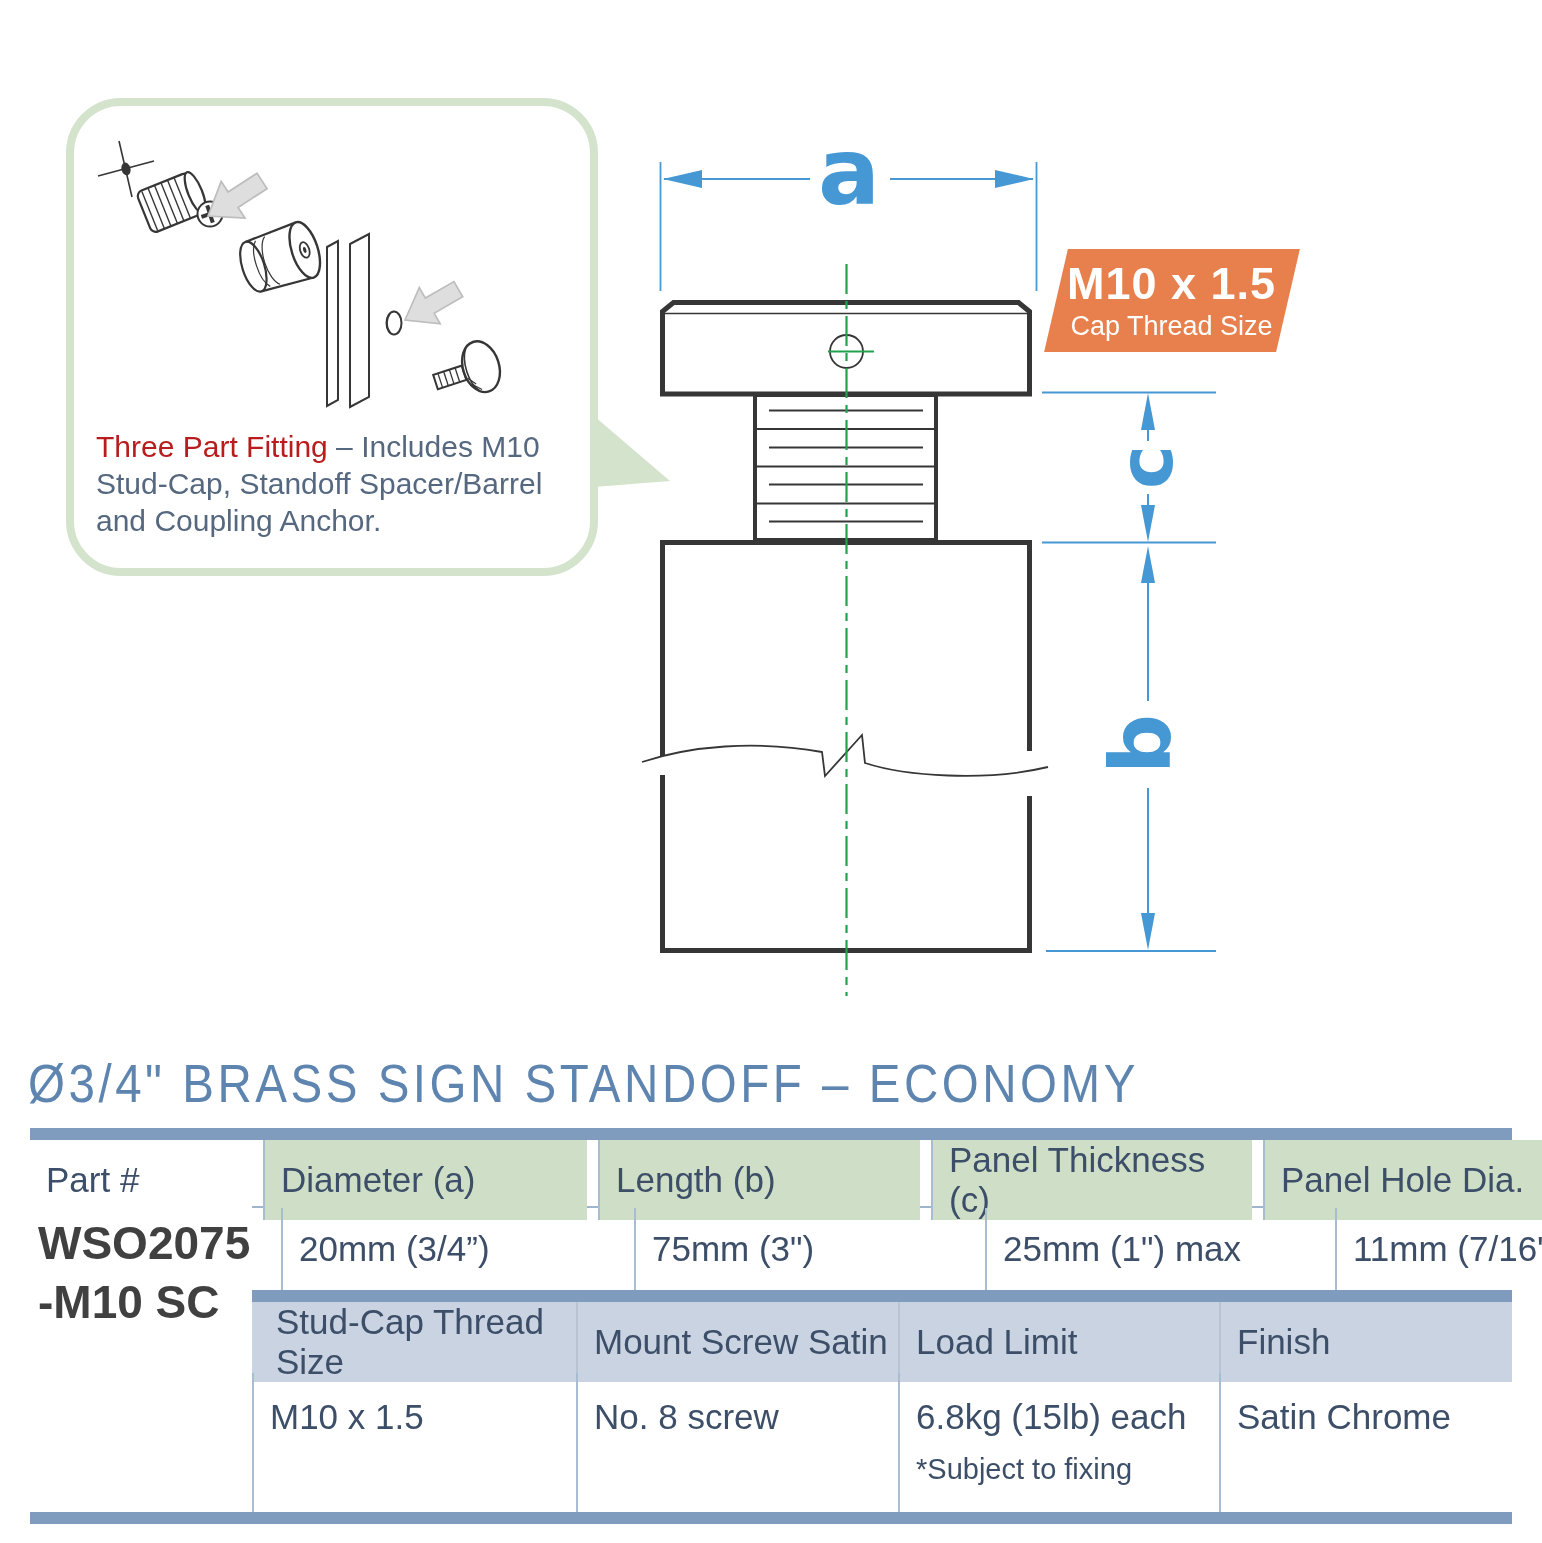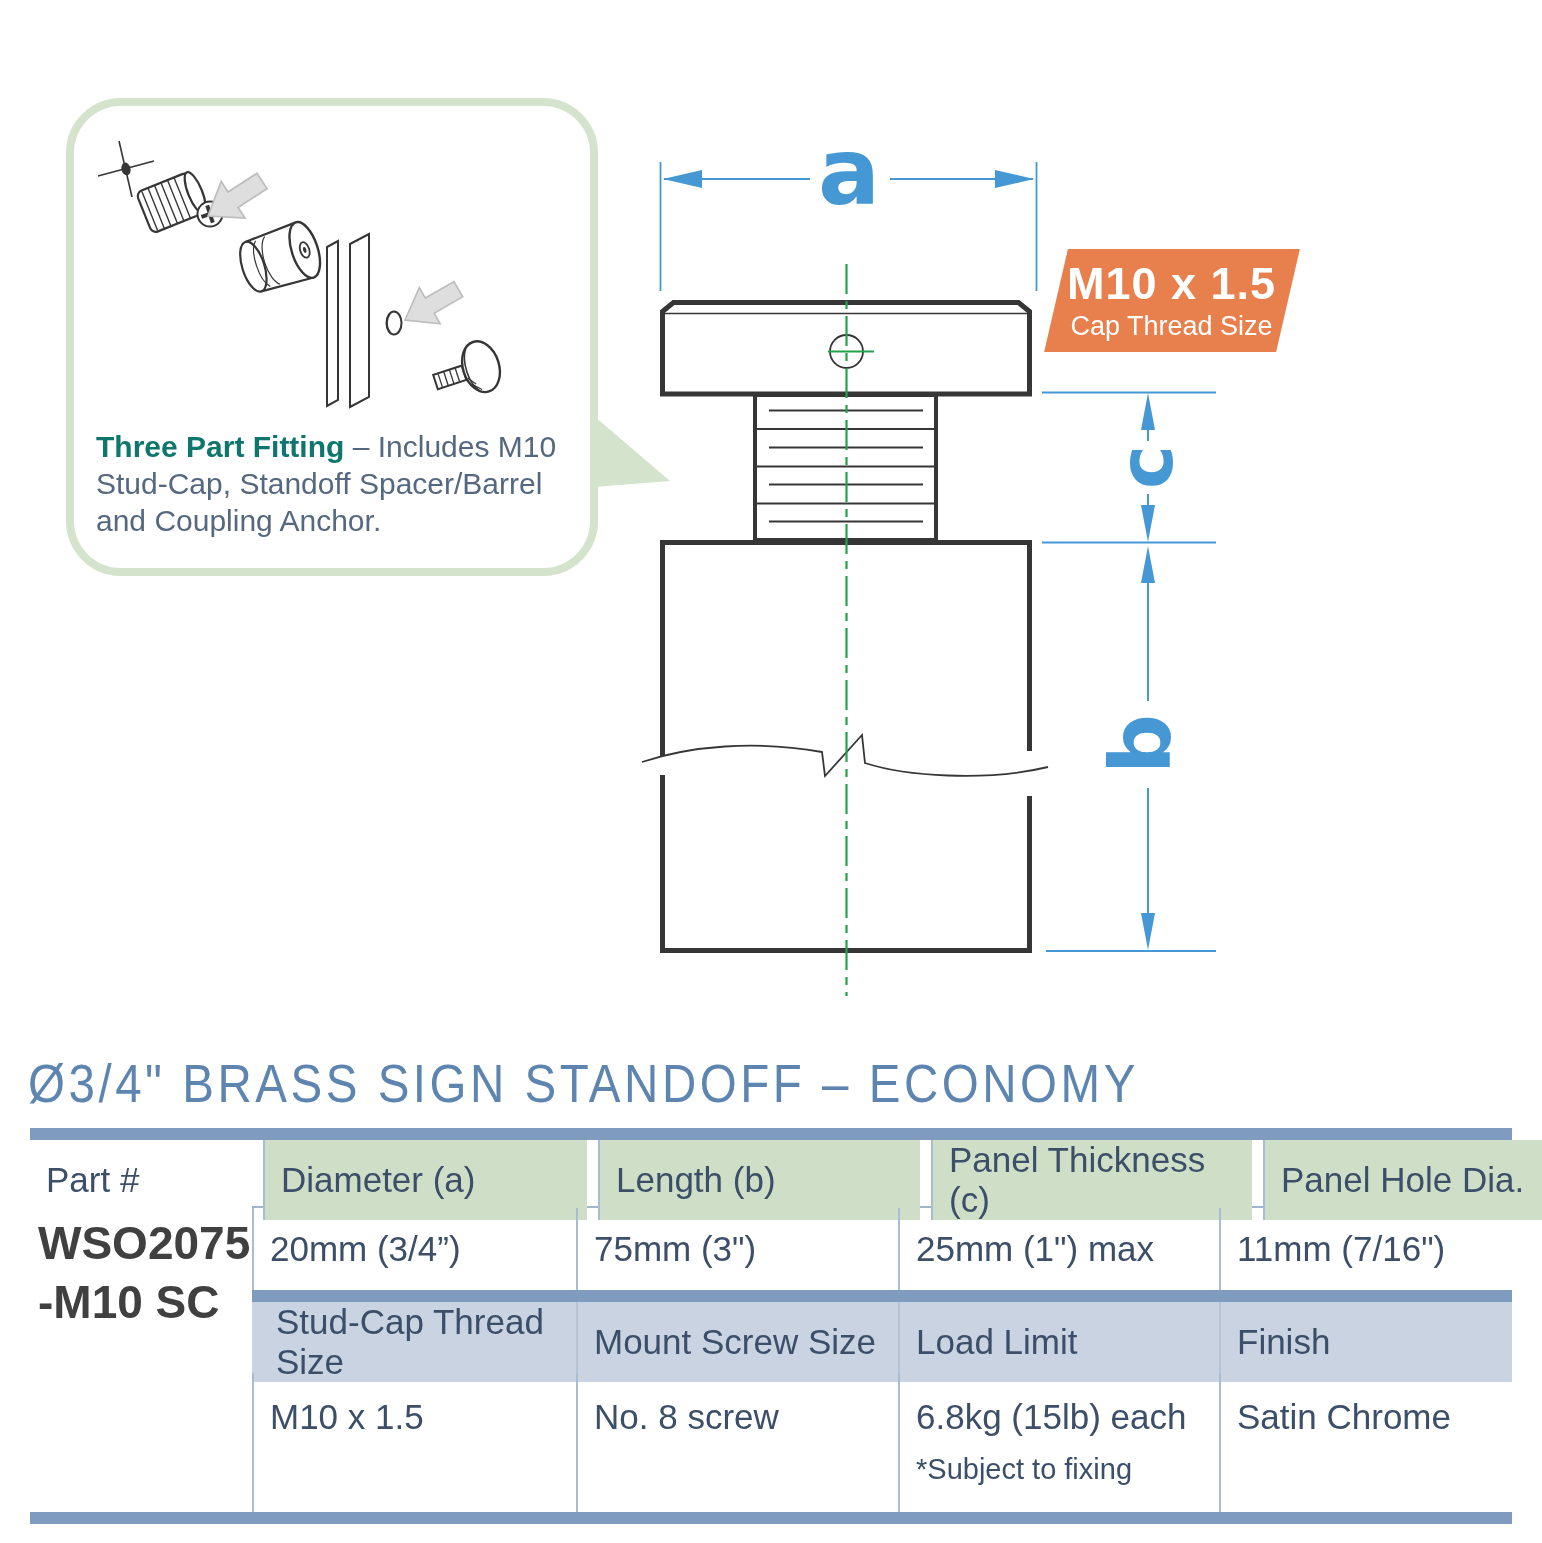--- a/index.html
+++ b/index.html
@@ -4,21 +4,21 @@
 <style>
   html,body{margin:0;padding:0;background:#fff;}
   body{width:1542px;height:1543px;position:relative;overflow:hidden;
        font-family:"Liberation Sans", sans-serif;color:#3c4e68;}
 
   
   .callout-box{position:absolute;left:66px;top:98px;width:532px;height:478px;
     box-sizing:border-box;border:8px solid #d4e3cc;border-radius:55px;background:#fff;z-index:1;}
   .callout-text{position:absolute;left:96px;top:428px;width:500px;z-index:3;
     font-size:30px;line-height:37px;color:#55687f;}
-  .callout-text .ct-bold{font-weight:bold;color:#0f766e;}
+  .callout-text .ct-bold{font-weight:normal;color:#b91c1c;}
 
   
   svg.art{position:absolute;left:0;top:0;z-index:2;pointer-events:none;}
 
   
   .dim{position:absolute;z-index:3;color:#4598d4;font-family:"DejaVu Sans",sans-serif;
     font-weight:bold;display:flex;align-items:center;justify-content:center;}
   .dim-a{left:789px;top:122px;width:120px;height:100px;font-size:92px;}
   .dim-c{left:1096px;top:417px;width:100px;height:100px;font-size:74px;transform:rotate(-90deg);}
   .dim-b{left:1091px;top:694px;width:100px;height:100px;font-size:84px;transform:rotate(-90deg);}
@@ -40,21 +40,21 @@
   .bar{height:12px;background:#7f9cbe;}
   .thin-line{height:2px;background:#9fb5cd;}
   .grid5{display:grid;grid-template-columns:222px 324px 322px 321px 293px;}
   .grid4{display:grid;grid-template-columns:324px 322px 321px 293px;}
   .hrow1{height:66px;gap:11px;}
   .hrow1 .cell{background:#cedec7;}
   .hrow1 .cell.first{background:#fff;}
   .cell{display:flex;align-items:center;padding-left:16px;box-sizing:border-box;
     font-size:35px;color:#3c4e68;border-left:2px solid #a9bdd2;}
   .cell.first{border-left:none;}
-  .drow1{height:82px;background:#fff;}
+  .drow1{height:82px;background:#fff;gap:29px;}
   .sub{margin-left:222px;width:1260px;}
   .sub .cell{background:#c9d3e1;border-left:2px solid #b7c4d6;}
   .sub .cell.first{border-left:none;padding-left:24px;}
   .subrow{height:66px;}
   .sub .thin-line2{height:5px;background:#96abc7;}
   .drow2{height:139px;background:#fff;}
   .drow2 .cell{flex-direction:column;align-items:flex-start;justify-content:flex-start;padding-top:24px;}
   .note{font-size:29px;margin-top:16px;}
   .partnum{position:absolute;left:8px;top:86px;font-size:46px;font-weight:bold;
     line-height:59px;color:#404040;z-index:4;}
@@ -239,21 +239,21 @@
     <div class="cell">20mm (3/4”)</div>
     <div class="cell">75mm (3")</div>
     <div class="cell">25mm (1") max</div>
     <div class="cell">11mm (7/16")</div>
   </div>
 
   <div class="sub">
     <div class="bar"></div>
     <div class="grid4 subrow">
       <div class="cell first">Stud-Cap Thread Size</div>
-      <div class="cell">Mount Screw Size</div>
+      <div class="cell">Mount Screw Satin</div>
       <div class="cell">Load Limit</div>
       <div class="cell">Finish</div>
     </div>
     <div class="thin-line2"></div>
   </div>
 
   <div class="grid5 drow2">
     <div class="cell first"></div>
     <div class="cell">
       <span>M10 x 1.5</span>

